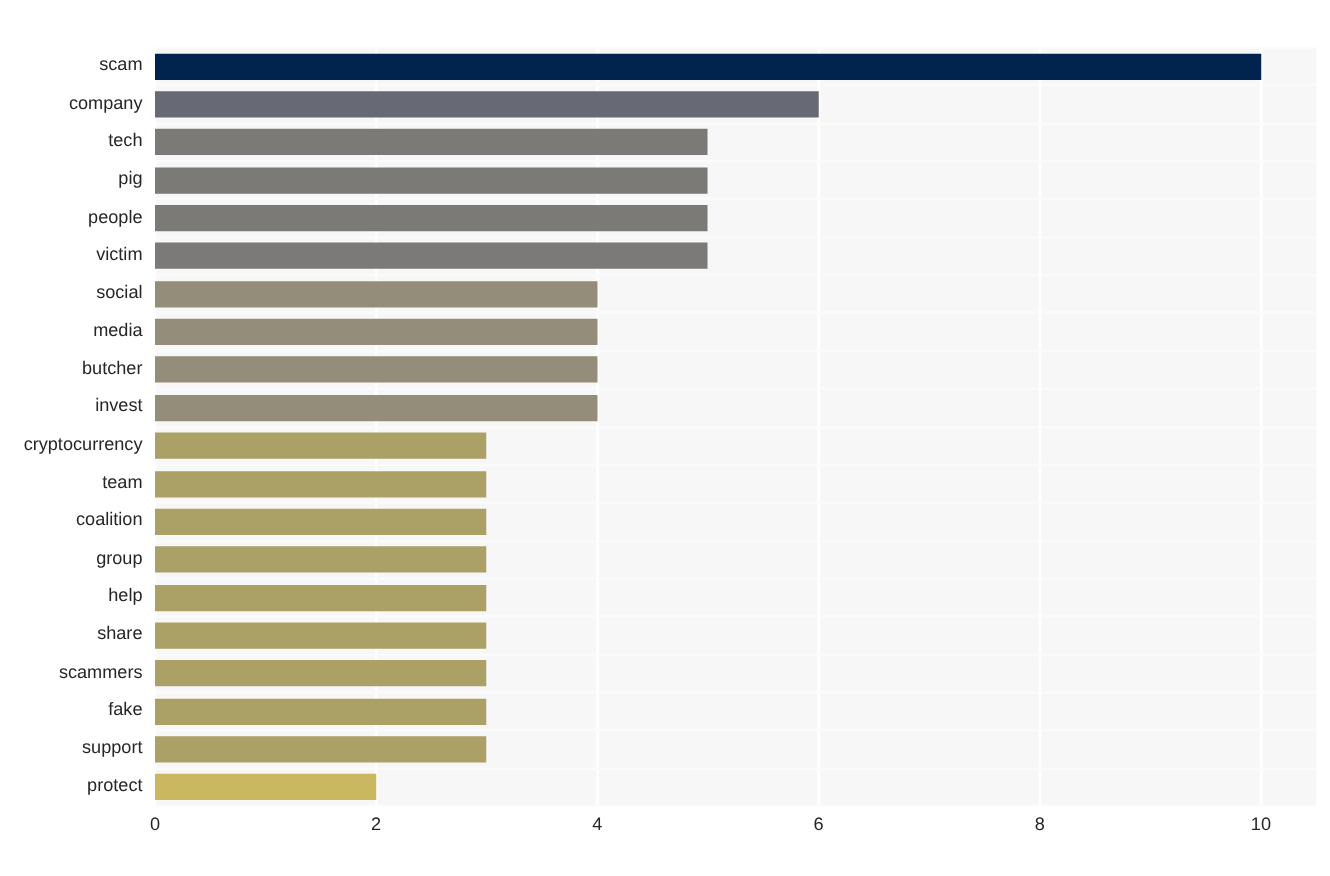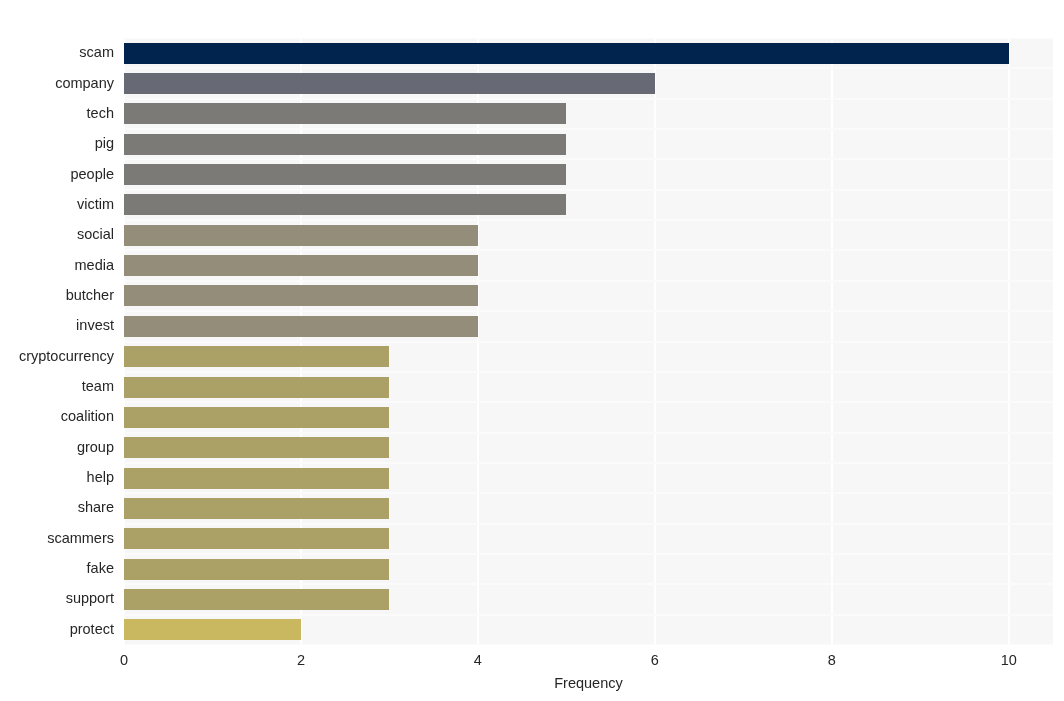--- a/index.html
+++ b/index.html
@@ -205,15 +205,14 @@
 
   <div id="xlabels">
       <div class="xtick" style="left: 124px;">0</div>
       <div class="xtick" style="left: 300.952px;">2</div>
       <div class="xtick" style="left: 477.905px;">4</div>
       <div class="xtick" style="left: 654.857px;">6</div>
       <div class="xtick" style="left: 831.81px;">8</div>
       <div class="xtick" style="left: 1008.76px;">10</div>
     </div>
 
-  <div id="xaxis-label">Frequency</div>
 
 </div>
 
 </body></html>

